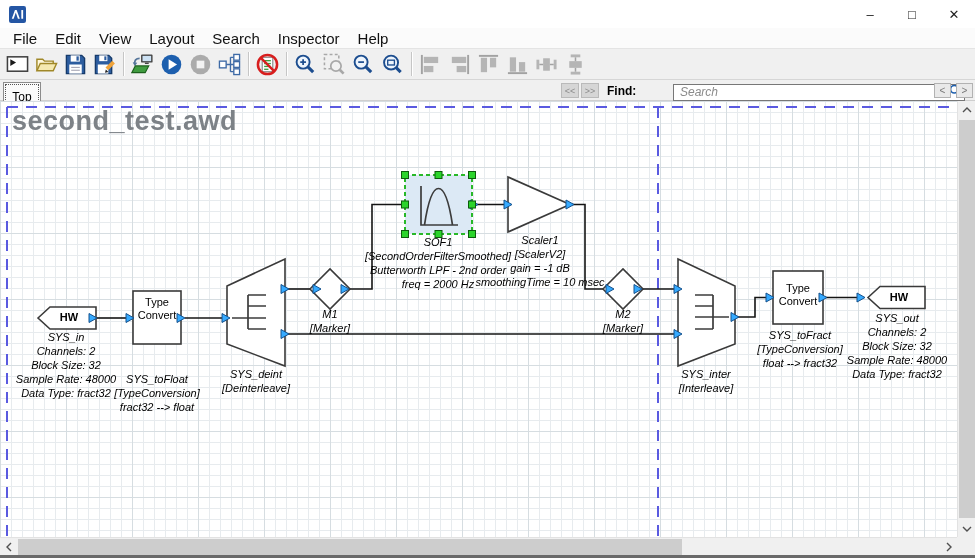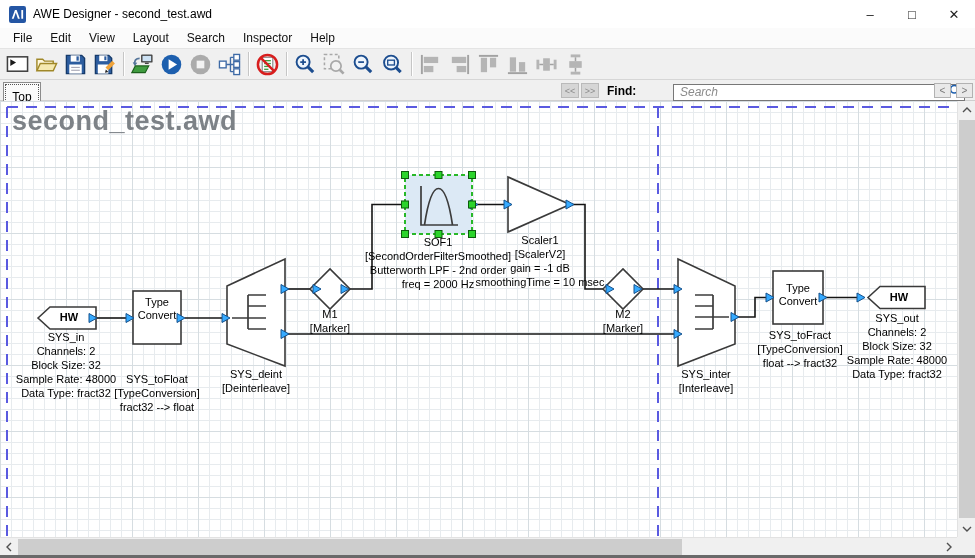--- a/index.html
+++ b/index.html
@@ -7,21 +7,21 @@
 
   
   .titlebar{position:absolute;left:0;top:0;width:100%;height:28px;background:#fff;display:flex;align-items:center;}
   .app-icon{width:17px;height:17px;margin-left:9px;flex:0 0 auto;}
   .title{margin-left:7px;font-size:12px;color:#000;white-space:nowrap;}
   .win-controls{margin-left:auto;display:flex;height:100%;}
   .win-btn{width:42px;height:100%;display:flex;align-items:center;justify-content:center;font-size:13px;color:#222;background:transparent;border:none;padding:0;font-family:inherit;}
 
   
   .menubar{position:absolute;top:28px;left:0;width:100%;height:20px;background:#fbfbfb;display:flex;align-items:center;padding-left:4px;box-sizing:border-box;}
-  .menu-item{font-size:12px;padding:2px 9px;color:#111;background:transparent;border:none;font-family:inherit;}
+  .menu-item{font-size:15px;padding:2px 9px;color:#111;background:transparent;border:none;font-family:inherit;}
 
   
   .toolbar{position:absolute;top:48px;left:0;width:100%;height:32px;background:#f0f0f0;border-top:1px solid #e4e4e4;border-bottom:1px solid #d6d6d6;display:flex;align-items:center;padding-left:3px;box-sizing:border-box;}
   .tb{width:29px;height:28px;border:none;background:transparent;padding:2px;display:flex;align-items:center;justify-content:center;}
   .tb svg{width:23px;height:23px;}
   .sep{width:1px;height:24px;background:#c6c6c6;margin:0 4px;box-shadow:1px 0 0 #fff;}
 
   
   .tabrow{position:absolute;top:80px;left:0;width:100%;height:21px;background:#f0f0f0;border-bottom:1px solid #cfcfcf;box-sizing:border-box;}
   .tab{position:absolute;left:3px;top:2px;height:30px;line-height:15px;min-width:38px;text-align:center;background:#fafafa;border:1px solid #8c8c8c;outline:1px dotted #555;outline-offset:-3px;font-size:12px;padding:0 3px;box-sizing:border-box;font-family:inherit;}
@@ -37,21 +37,21 @@
   .canvas{position:absolute;top:101px;left:0;width:957px;height:436px;
     background:
       linear-gradient(90deg,#d6dde1 1px,transparent 1px) 0 0 / 66px 66px,
       linear-gradient(#d6dde1 1px,transparent 1px) 0 0 / 66px 66px,
       linear-gradient(90deg,#e7ebee 1px,transparent 1px) 0 0 / 11px 11px,
       linear-gradient(#e7ebee 1px,transparent 1px) 0 0 / 11px 11px,
       #ffffff;}
   .design-title{position:absolute;left:12px;top:5px;font-size:27px;font-weight:700;color:#7d8287;letter-spacing:.5px;}
   .diagram{position:absolute;left:0;top:0;width:957px;height:436px;}
   .block-label{position:absolute;transform:translateX(-50%);text-align:center;font-size:11px;line-height:14px;color:#000;}
-  .block-label div{white-space:nowrap;}
+  .block-label div{white-space:nowrap;font-style:italic;}
   .shape-text{position:absolute;font-size:11px;line-height:13px;color:#000;text-align:center;}
   .hw{font-weight:700;}
 
   .wire{stroke:#141414;stroke-width:1.6;fill:none;}
   .shape{fill:#fff;stroke:#3a3a3a;stroke-width:1.6;}
   .port{fill:#35aaff;stroke:#14508c;stroke-width:1;}
   .guide{stroke:#5a5ae0;stroke-width:2;stroke-dasharray:11 8;fill:none;}
   .sof{fill:#dce9f5;stroke:#28b828;stroke-width:2;stroke-dasharray:4 3;}
   .handle{fill:#2bd42b;stroke:#0c5c0c;stroke-width:1;}
   .blkicon{stroke:#3c3c3c;stroke-width:1.7;fill:none;}
@@ -72,21 +72,20 @@
 <div id="app">
 
   <div class="titlebar">
     <span class="app-icon">
       <svg viewBox="0 0 16 16">
           <rect width="16" height="16" rx="2" fill="#2456a4"></rect>
           <path d="M2.6,12 L5.6,3.8 H7.2 L10.2,12 H8.4 L6.4,6.2 L4.4,12 Z" fill="#fff"></path>
           <rect x="11.6" y="3.8" width="1.7" height="8.2" fill="#fff"></rect>
         </svg>
     </span>
-    <span class="title">AWE Designer - second_test.awd</span>
     <div class="win-controls">
       <button class="win-btn">–</button>
       <button class="win-btn">□</button>
       <button class="win-btn">✕</button>
     </div>
   </div>
 
   <div class="menubar">
     <button class="menu-item">File</button>
     <button class="menu-item">Edit</button>

